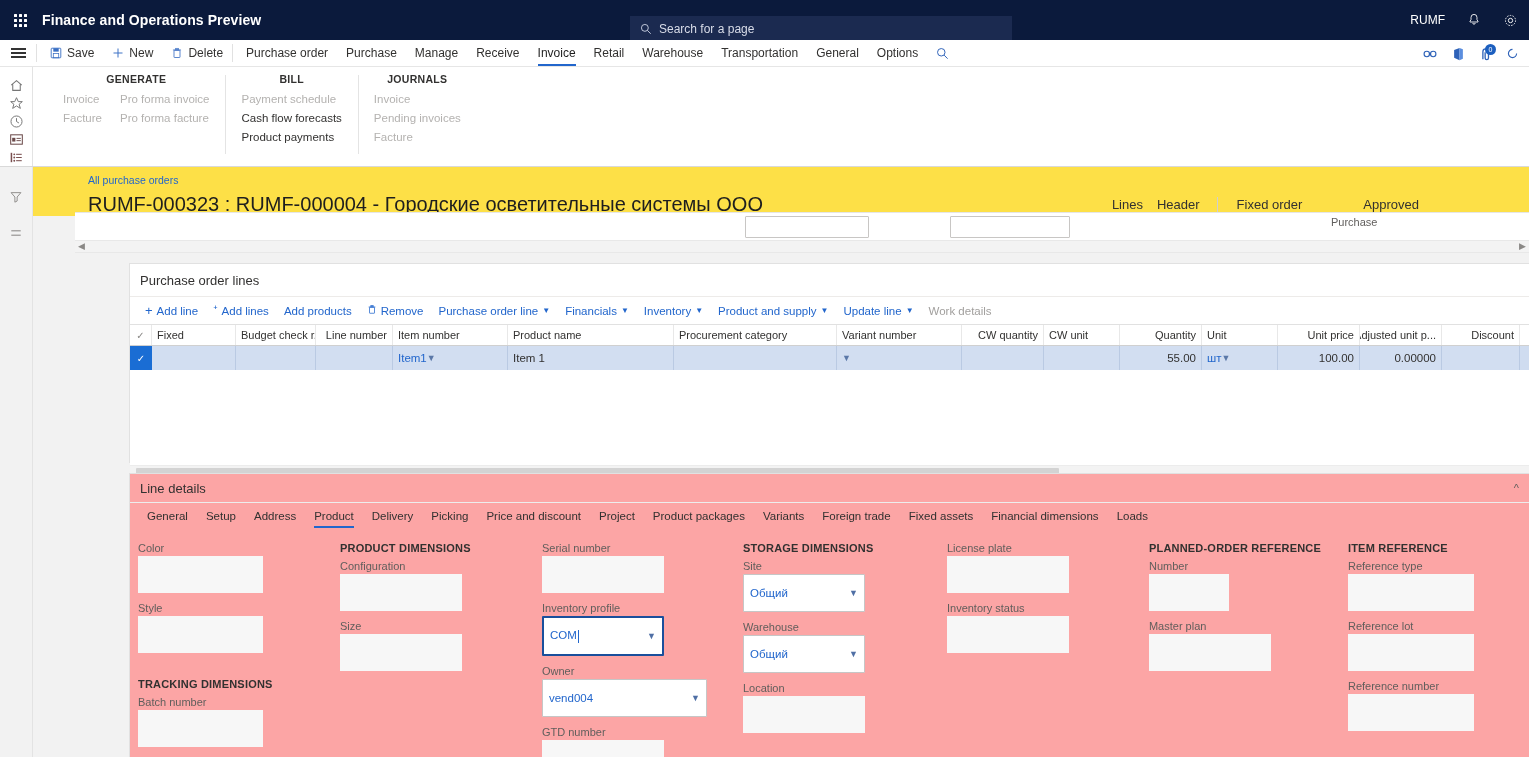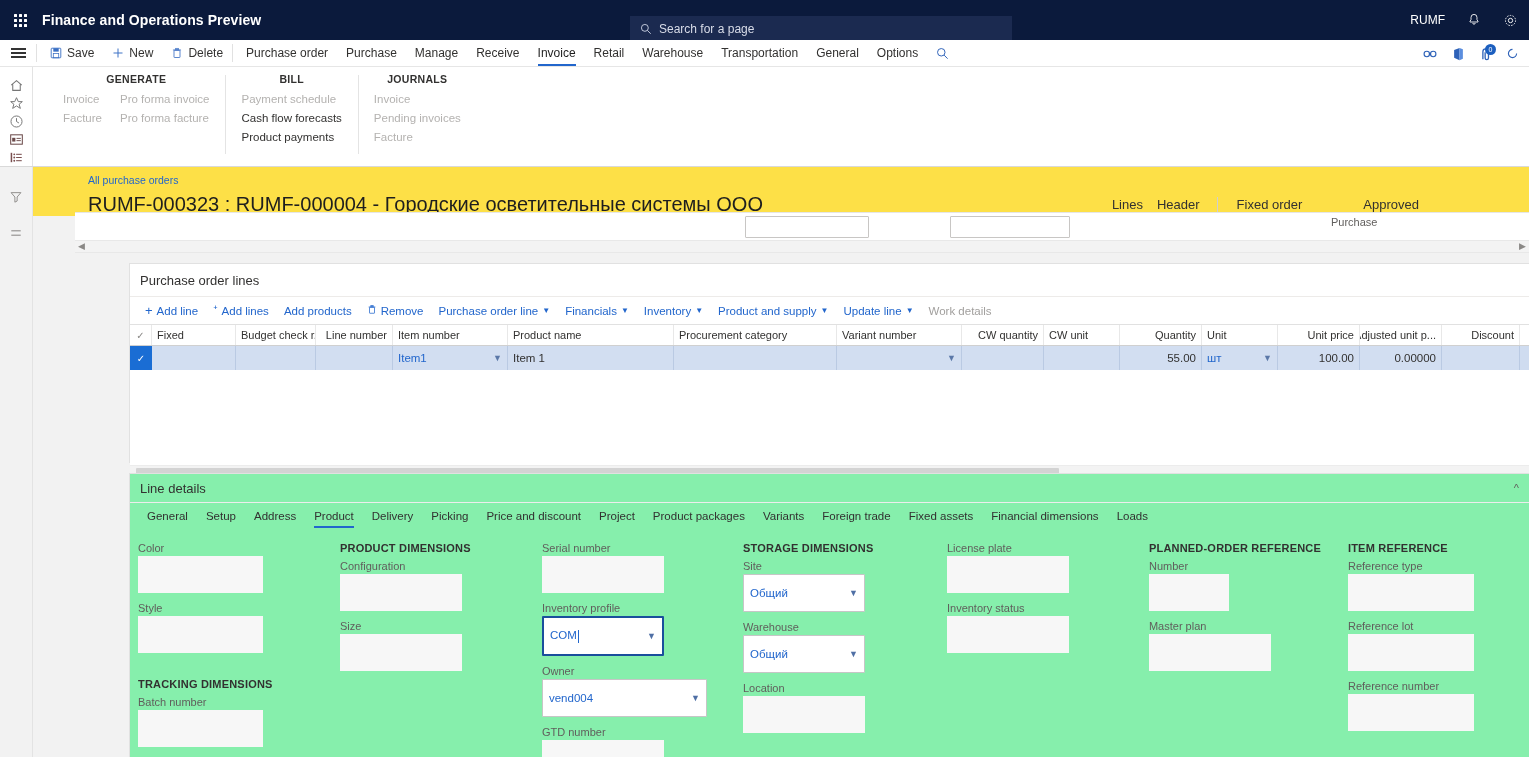--- a/index.html
+++ b/index.html
@@ -208,21 +208,21 @@
   }
   .gh.right { justify-content: flex-end; }
   .gbody-row { height: 24px; background: #cfdcf0; }
   .gc {
     font-size: 11.5px; color: #2266cc; padding: 4px 5px;
     border-right: 1px solid #bacae3; overflow: hidden; white-space: nowrap;
     display: flex; align-items: center; background: #d2def1;
   }
   .gc.dark { color: #323130; }
   .gc.right { justify-content: flex-end; }
-  .gc.lookup { justify-content: space-between; }
+  .gc.lookup { justify-content: flex-start; }
   .gc .chev { font-size: 9px; color: #5b78a8; }
   .selcell {
     width: 22px; min-width: 22px; background: #1a6dd4;
     display: flex; align-items: center; justify-content: center;
     color: #fff; font-size: 10px;
   }
   .selhead {
     width: 22px; min-width: 22px;
     display: flex; align-items: center; justify-content: center;
     color: #8a8886; font-size: 10px; border-right: 1px solid #e8e8e8;
@@ -232,21 +232,21 @@
     height: 11px; background: #f3f3f3; position: relative;
   }
   .gridhscroll .thumb {
     position: absolute; left: 6px; top: 2px; height: 7px; width: 66%;
     background: #d3d3d3; border-radius: 1px;
   }
 
   
   .linedetails {
     position: absolute; left: 96px; right: 0; top: 306px; bottom: 0;
-    background: #86efac; border: 1px solid #e1e1e1; border-right: 0; border-bottom: 0;
+    background: #fca5a5; border: 1px solid #e1e1e1; border-right: 0; border-bottom: 0;
   }
   .ld-head { display: flex; align-items: center; height: 28px; padding: 0 10px; }
   .ld-title { font-size: 13px; color: #323130; }
   .ld-collapse { margin-left: auto; color: #605e5c; font-size: 11px; cursor: pointer; }
   .ld-tabs {
     display: flex; align-items: flex-end; height: 26px;
     border-top: 1px solid #ededed; padding-left: 8px; gap: 0;
   }
   .ldtab {
     font-size: 11.5px; color: #323130; padding: 5px 9px 6px 9px; cursor: pointer;

